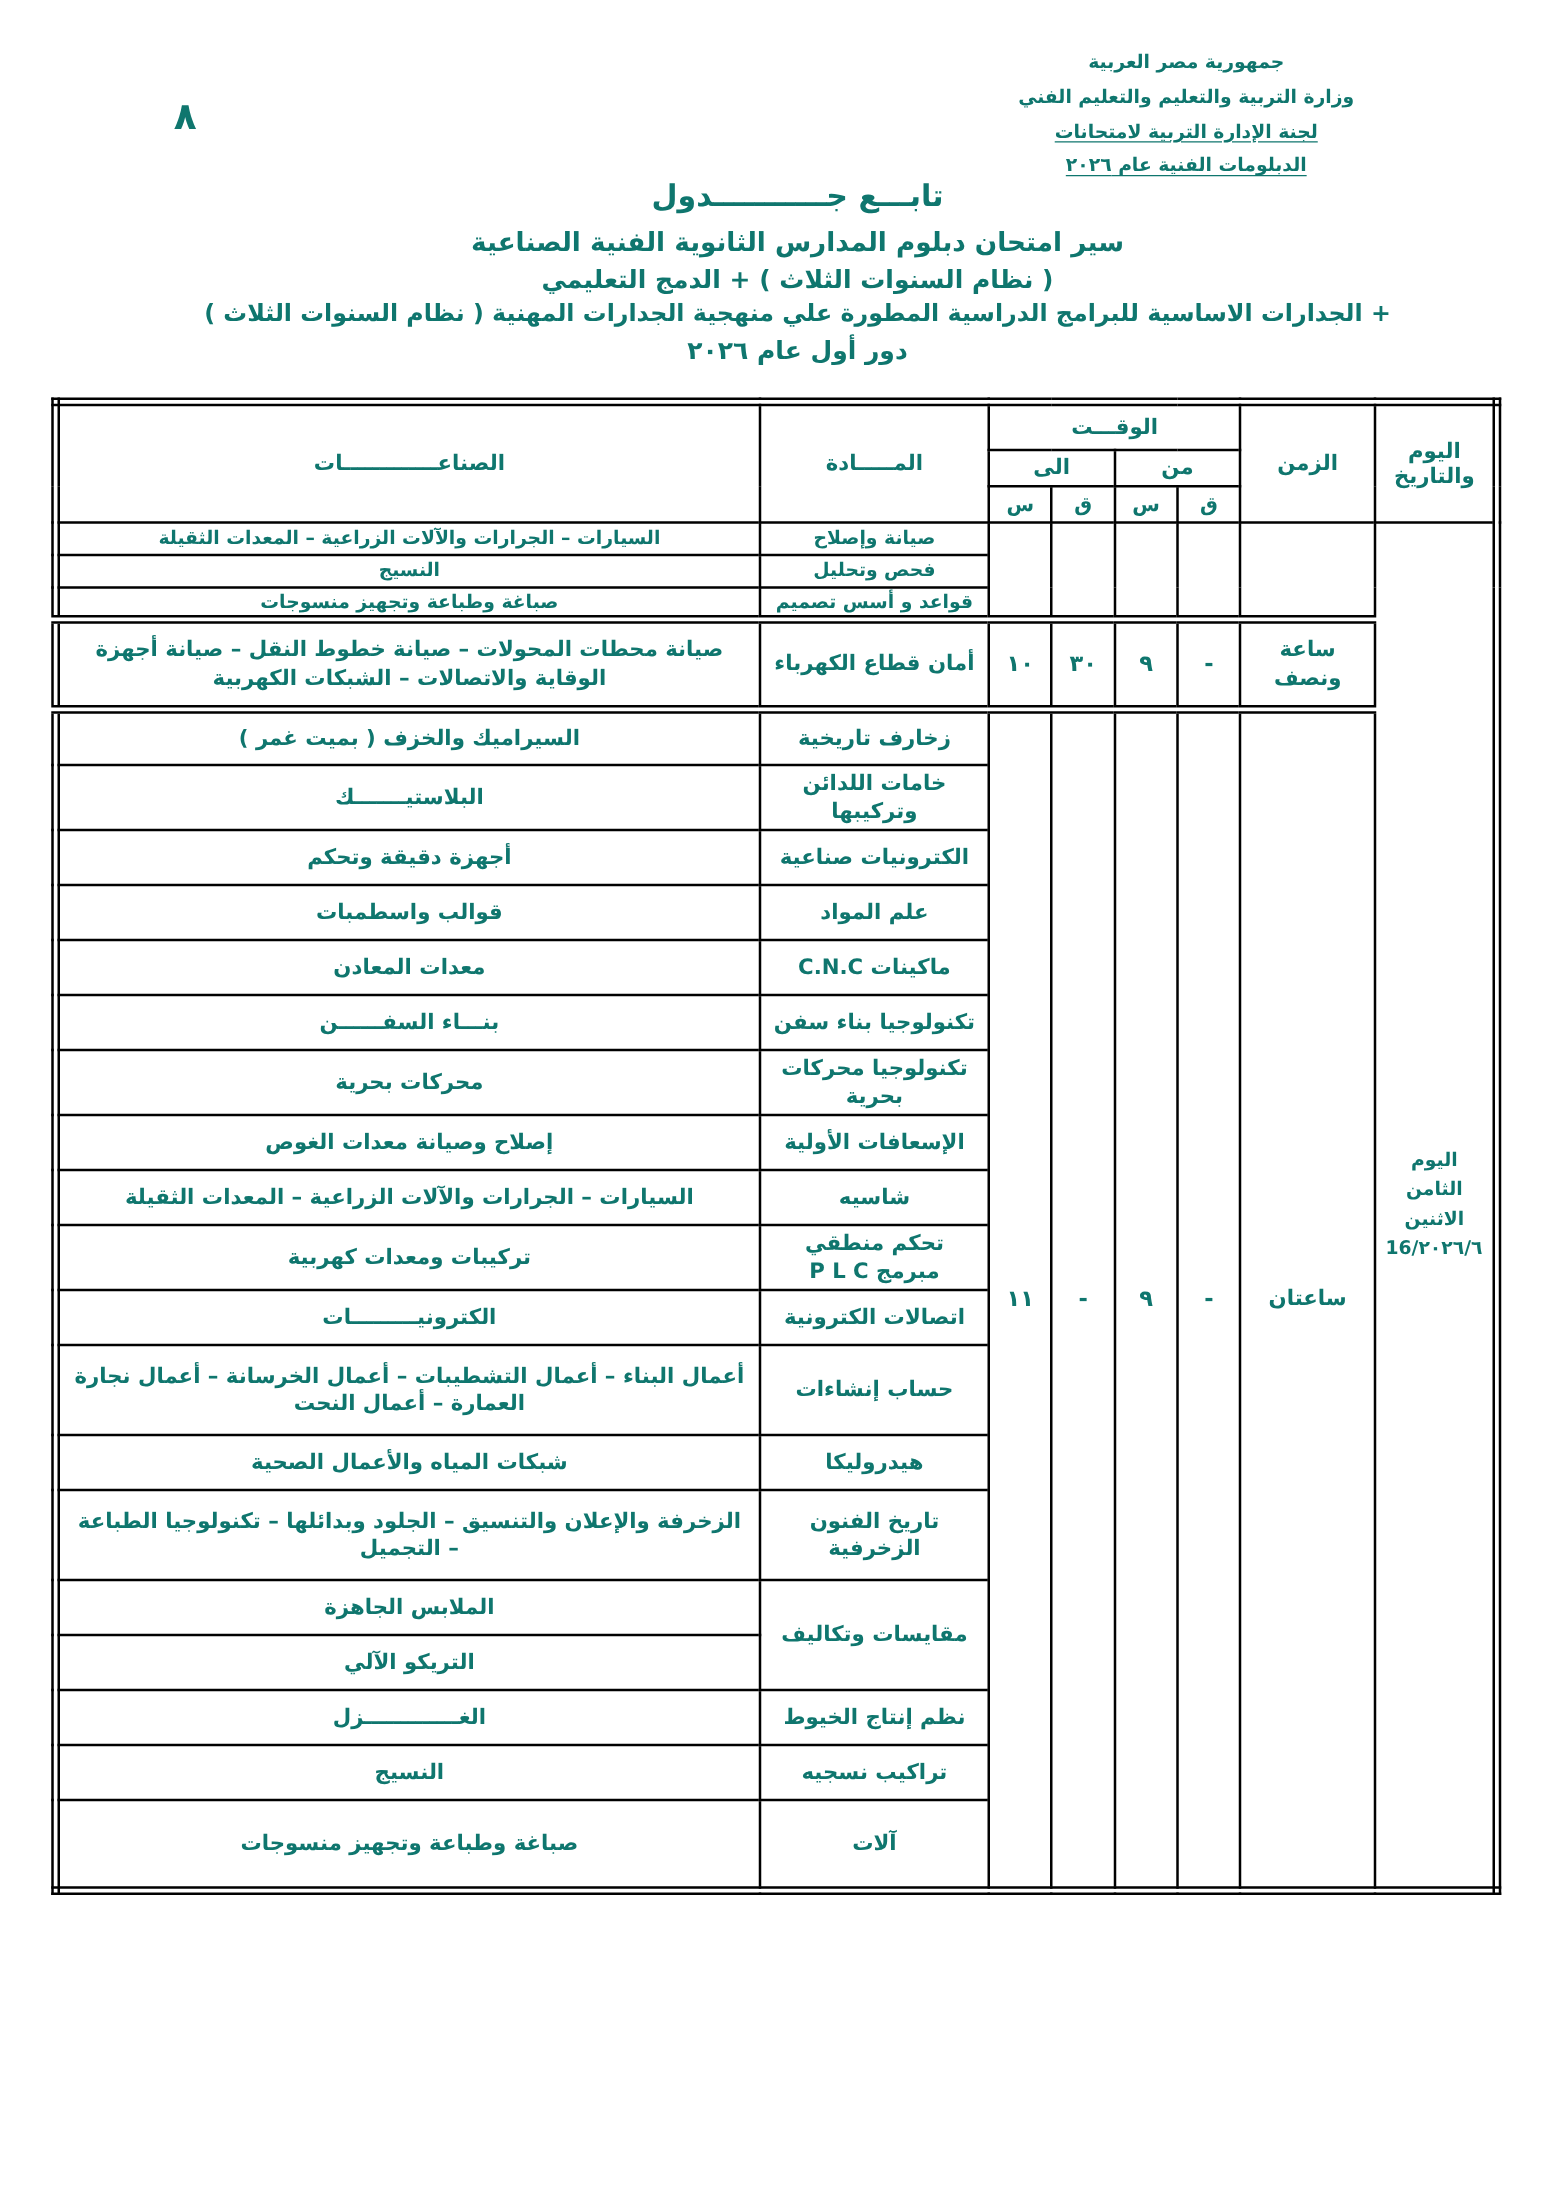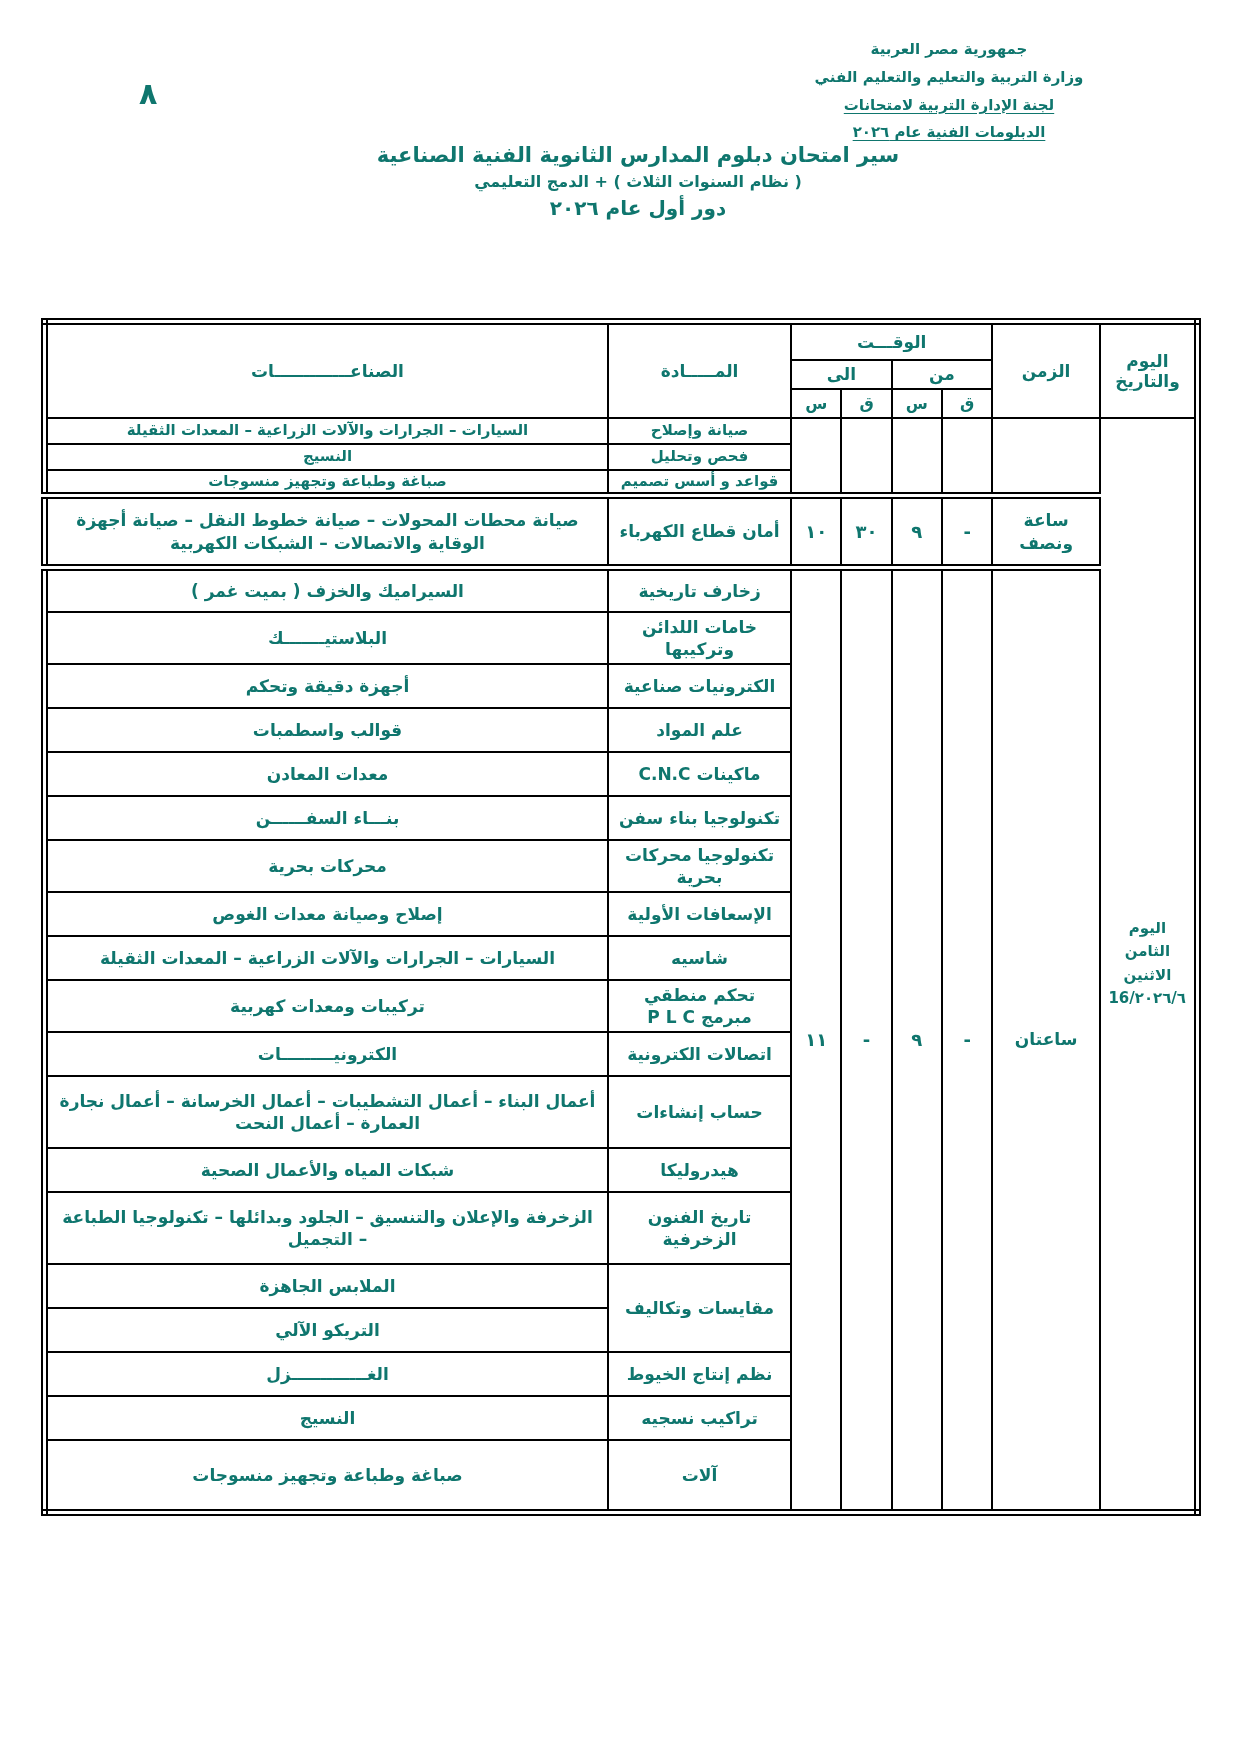--- a/index.html
+++ b/index.html
@@ -36,21 +36,21 @@
   .title-block {
     position: absolute;
     top: 140px;
     left: 0;
     right: 0;
     text-align: center;
     line-height: 1.45;
   }
   .title-block .t1 { font-size: 24px; margin-bottom: 4px; }
   .title-block .t2 { font-size: 21px; }
-  .title-block .t3 { font-size: 16px; }
+  .title-block .t3 { font-size: 20px; }
   .title-block .t4 { font-size: 19px; }
   .title-block .t5 { font-size: 20px; }
   .title-block .t6 { font-size: 20px; }
   
   table.exam {
     position: absolute;
     top: 318px;
     right: 40px;
     width: 1160px;
     border-collapse: collapse;
@@ -89,22 +89,24 @@
   <div class="letterhead">
     <div>جمهورية مصر العربية</div>
     <div>وزارة التربية والتعليم والتعليم الفني</div>
     <div class="u">لجنة الإدارة التربية لامتحانات</div>
     <div class="u">الدبلومات الفنية عام ٢٠٢٦</div>
   </div>
 
   <div class="page-number">٨</div>
 
   <div class="title-block">
+    <div class="t1">تابـــع جـــــــــــدول</div>
     <div class="t2">سير امتحان  دبلوم المدارس الثانوية الفنية  الصناعية</div>
     <div class="t3">( نظام السنوات الثلاث ) +  الدمج التعليمي</div>
+    <div class="t4">+ الجدارات الاساسية للبرامج الدراسية المطورة علي منهجية الجدارات المهنية ( نظام السنوات الثلاث )</div>
     <div class="t6">دور أول عام ٢٠٢٦</div>
   </div>
 
   <table class="exam">
     <colgroup>
       <col style="width:97px">
       <col style="width:107px">
       <col style="width:50px">
       <col style="width:50px">
       <col style="width:50px">

